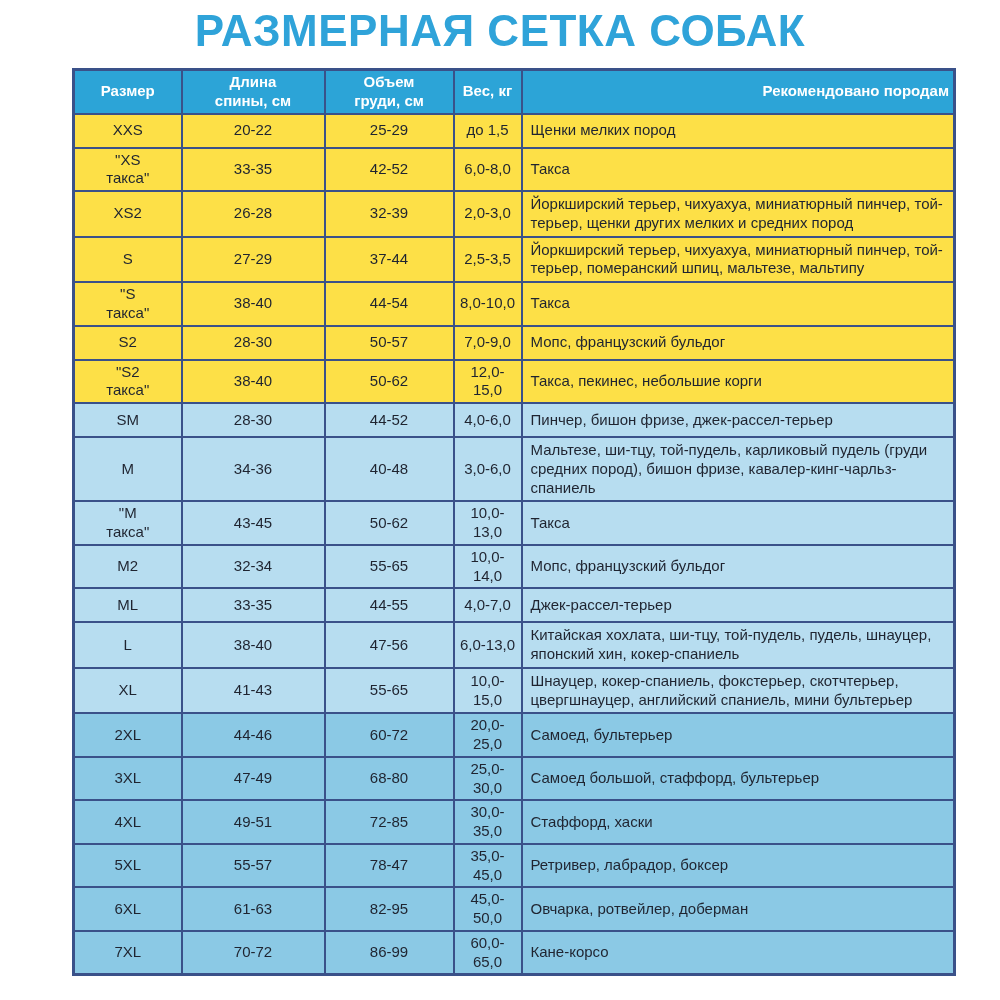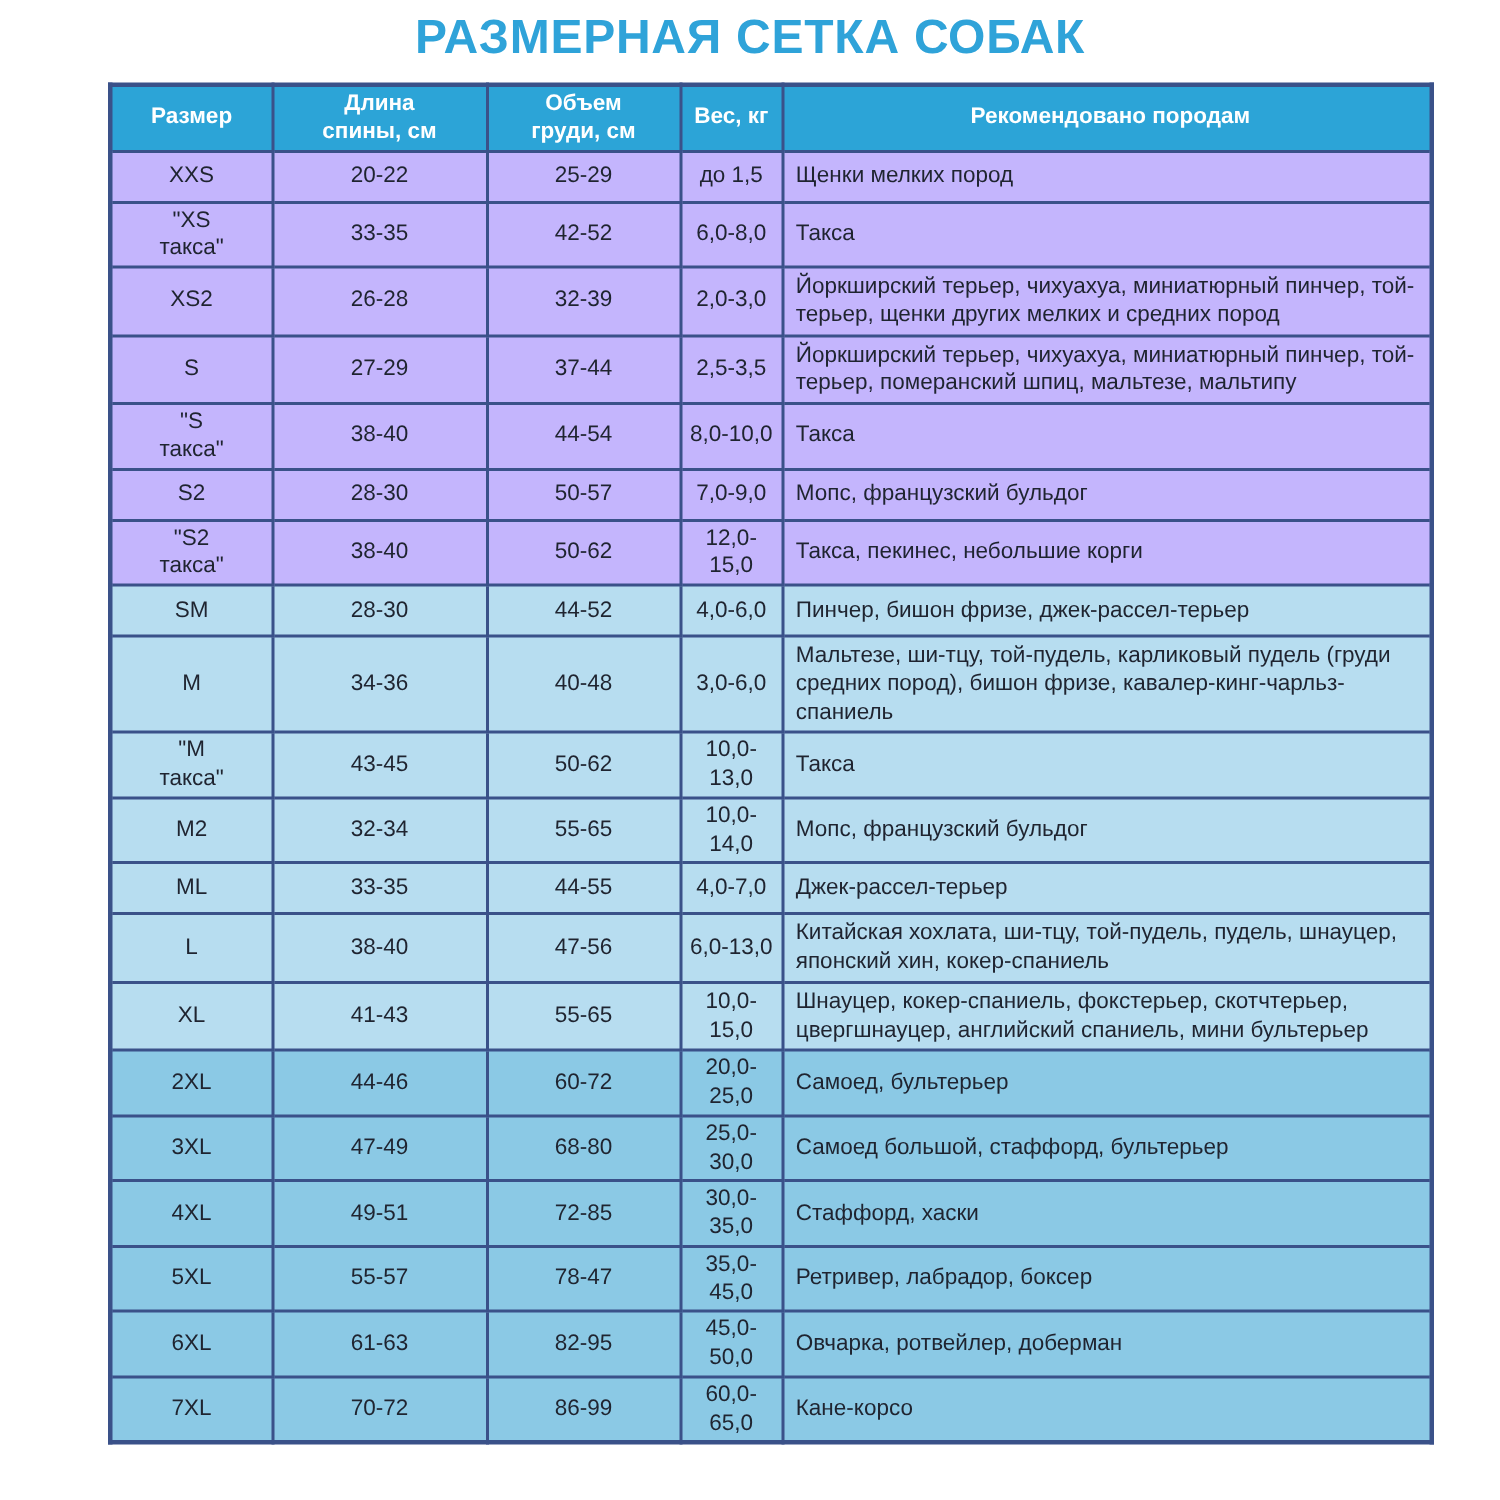--- a/index.html
+++ b/index.html
@@ -7,21 +7,21 @@
     margin: 0; padding: 0;
     width: 1000px; height: 1000px;
     overflow: hidden;
     background: #ffffff;
     font-family: "Liberation Sans", "DejaVu Sans", sans-serif;
   }
   .page-title {
     margin: 6px 0 12px 0;
     text-align: center;
     color: #2fa3d9;
-    font-size: 32px;
+    font-size: 44px;
     font-weight: bold;
     letter-spacing: 0.5px;
   }
   table.size-table {
     border-collapse: collapse;
     table-layout: fixed;
     margin-left: 72px;
     width: 881px;
     border: 3px solid #3a5189;
   }
@@ -38,33 +38,33 @@
   }
   thead th {
     background: #2ca4d7;
     color: #ffffff;
     font-weight: bold;
     height: 44px;
     text-align: center;
     white-space: pre-line;
     padding: 2px 4px;
   }
-  thead th.h-breeds { text-align: center; padding-left: 9px; }
+  thead th.h-breeds { text-align: right; padding-left: 9px; }
   tbody td {
     height: 34px;
     padding: 2px 4px;
     text-align: center;
     white-space: pre-line;
   }
   tbody td.breeds {
     text-align: left;
     padding: 3px 8px;
     white-space: normal;
   }
-  tr.band-light  td { background: #c4b5fd; }
+  tr.band-light  td { background: #fde047; }
   tr.band-medium td { background: #b7ddf0; }
   tr.band-dark   td { background: #8bc9e5; }
 </style>
 </head>
 <body>
 
 <h1 class="page-title">РАЗМЕРНАЯ СЕТКА СОБАК</h1>
 
 <table class="size-table">
   <colgroup>

